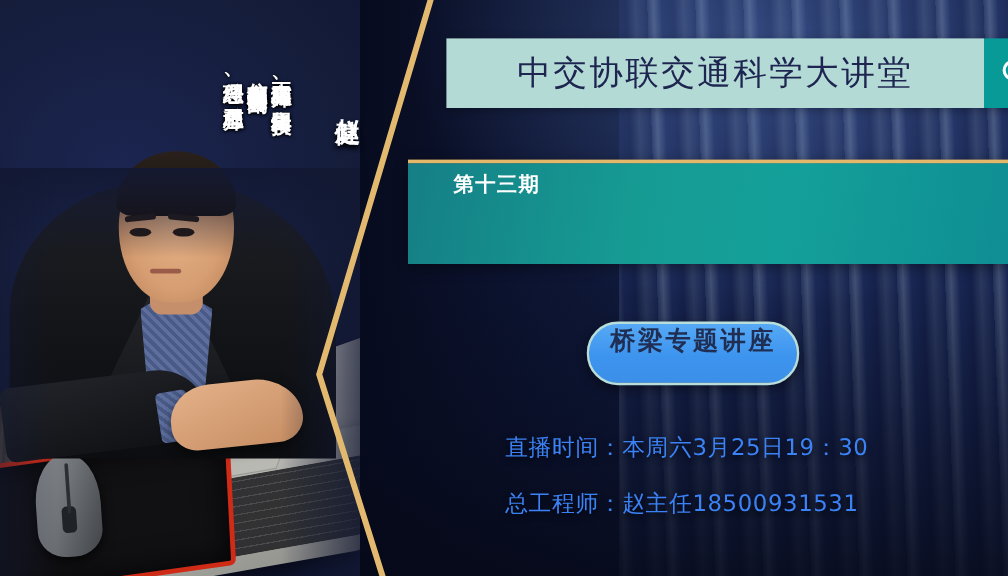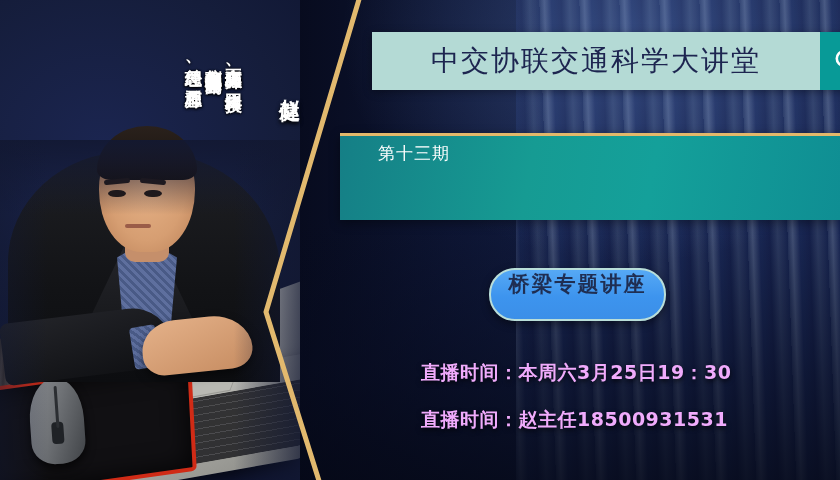--- a/index.html
+++ b/index.html
@@ -378,21 +378,21 @@
     background: linear-gradient(100deg, #157f86 0%, #169b93 38%, #14a09a 62%, #0f8e93 100%);
     border-top: 3px solid #e3b86a;
     z-index: 9;
     box-shadow: 0 3px 10px rgba(0,0,0,.4);
   }
   .episode-no {
     position: absolute;
     left: 38px; top: 6px;
     color: #ffffff;
     font-size: 17px;
-    font-weight: normal;
+    font-weight: bold;
     letter-spacing: 1px;
   }
   .episode-title {
     position: absolute;
     left: 8px; top: 36px;
     width: 486px;
     text-align: center;
     color: #ffffff;
     font-size: 24px;
     font-weight: bold;
@@ -422,23 +422,23 @@
     white-space: nowrap;
   }
 
   
   .info-block {
     position: absolute;
     left: 421px; top: 360px;
     z-index: 9;
   }
   .info-line {
-    color: #f0abfc;
+    color: #3b82f6;
     font-size: 19px;
-    font-weight: bold;
+    font-weight: normal;
     letter-spacing: 0.5px;
     white-space: nowrap;
     text-shadow: 0 2px 5px rgba(0,0,0,.8);
     margin-bottom: 21px;
   }
   .info-line:last-child { margin-bottom: 0; }
 </style>
 </head>
 <body>
 
@@ -507,16 +507,16 @@
   <div class="episode-banner">
     <div class="episode-no">第十三期</div>
   </div>
 
   <div class="topic-pill">
     <span class="topic-pill-text">桥梁专题讲座</span>
   </div>
 
   <div class="info-block">
     <div class="info-line">直播时间：本周六3月25日19：30</div>
-    <div class="info-line">直播时间：赵主任18500931531</div>
+    <div class="info-line">总工程师：赵主任18500931531</div>
   </div>
 
 </div>
 
 </body></html>

